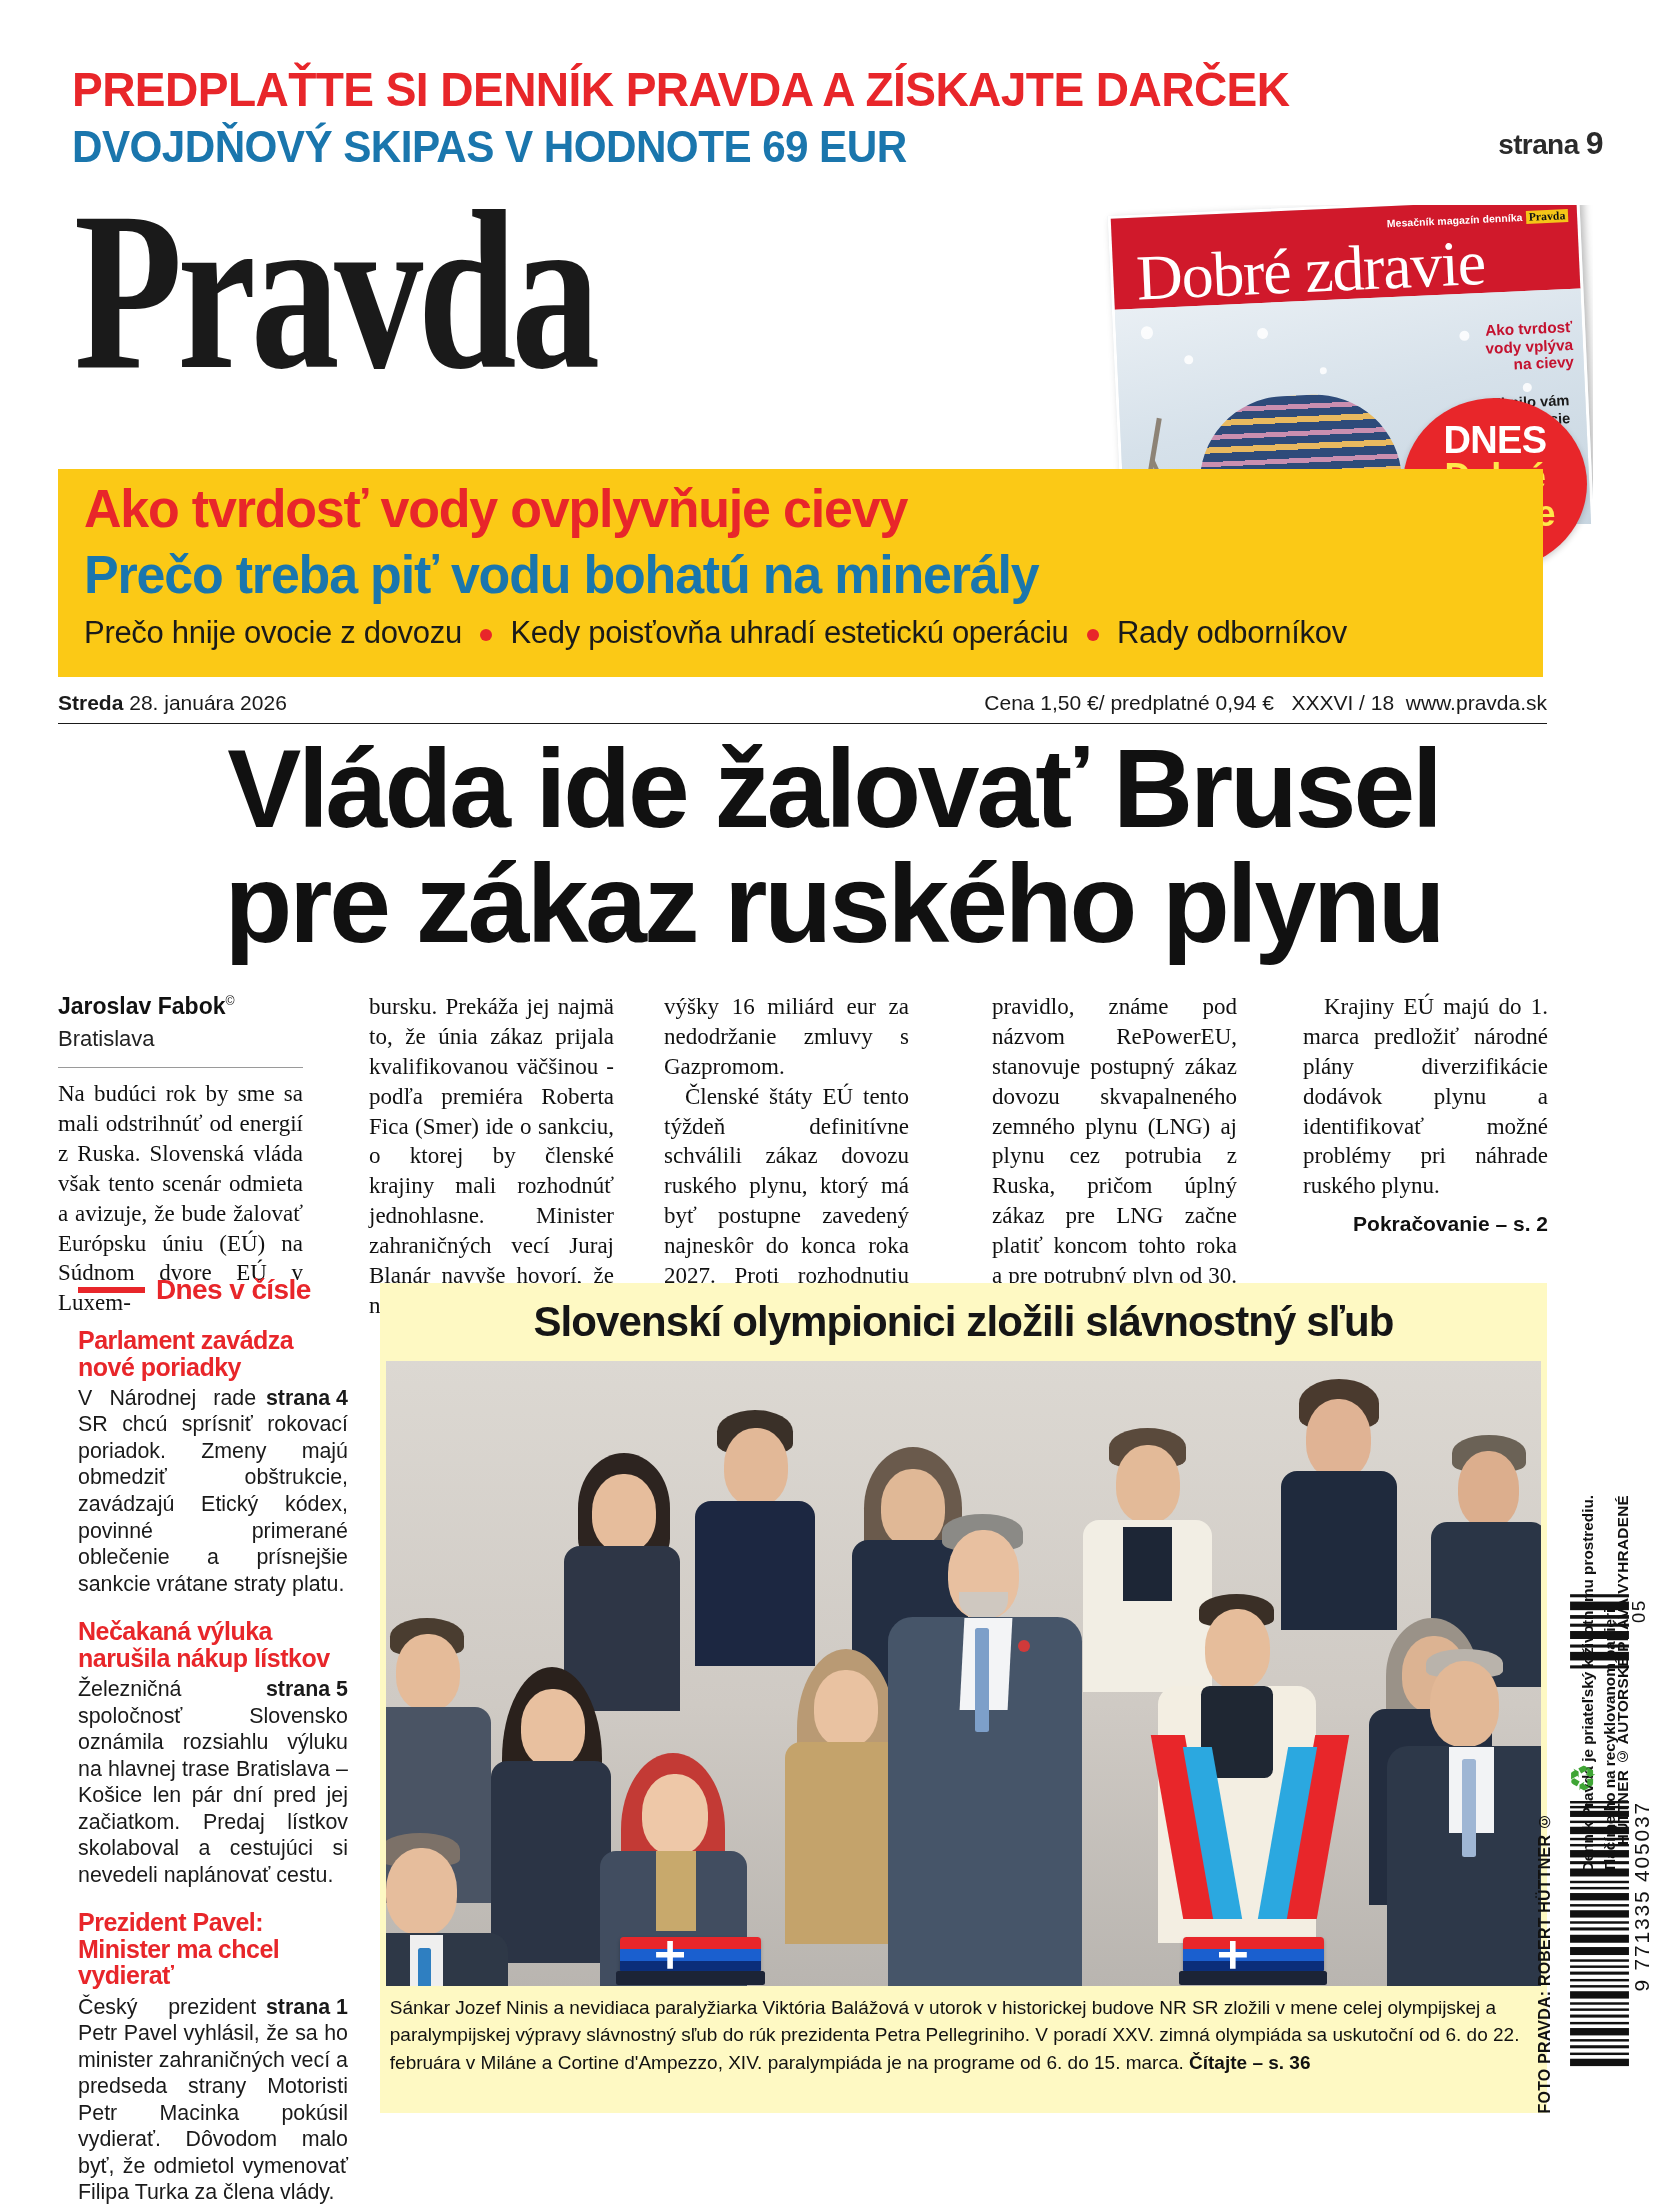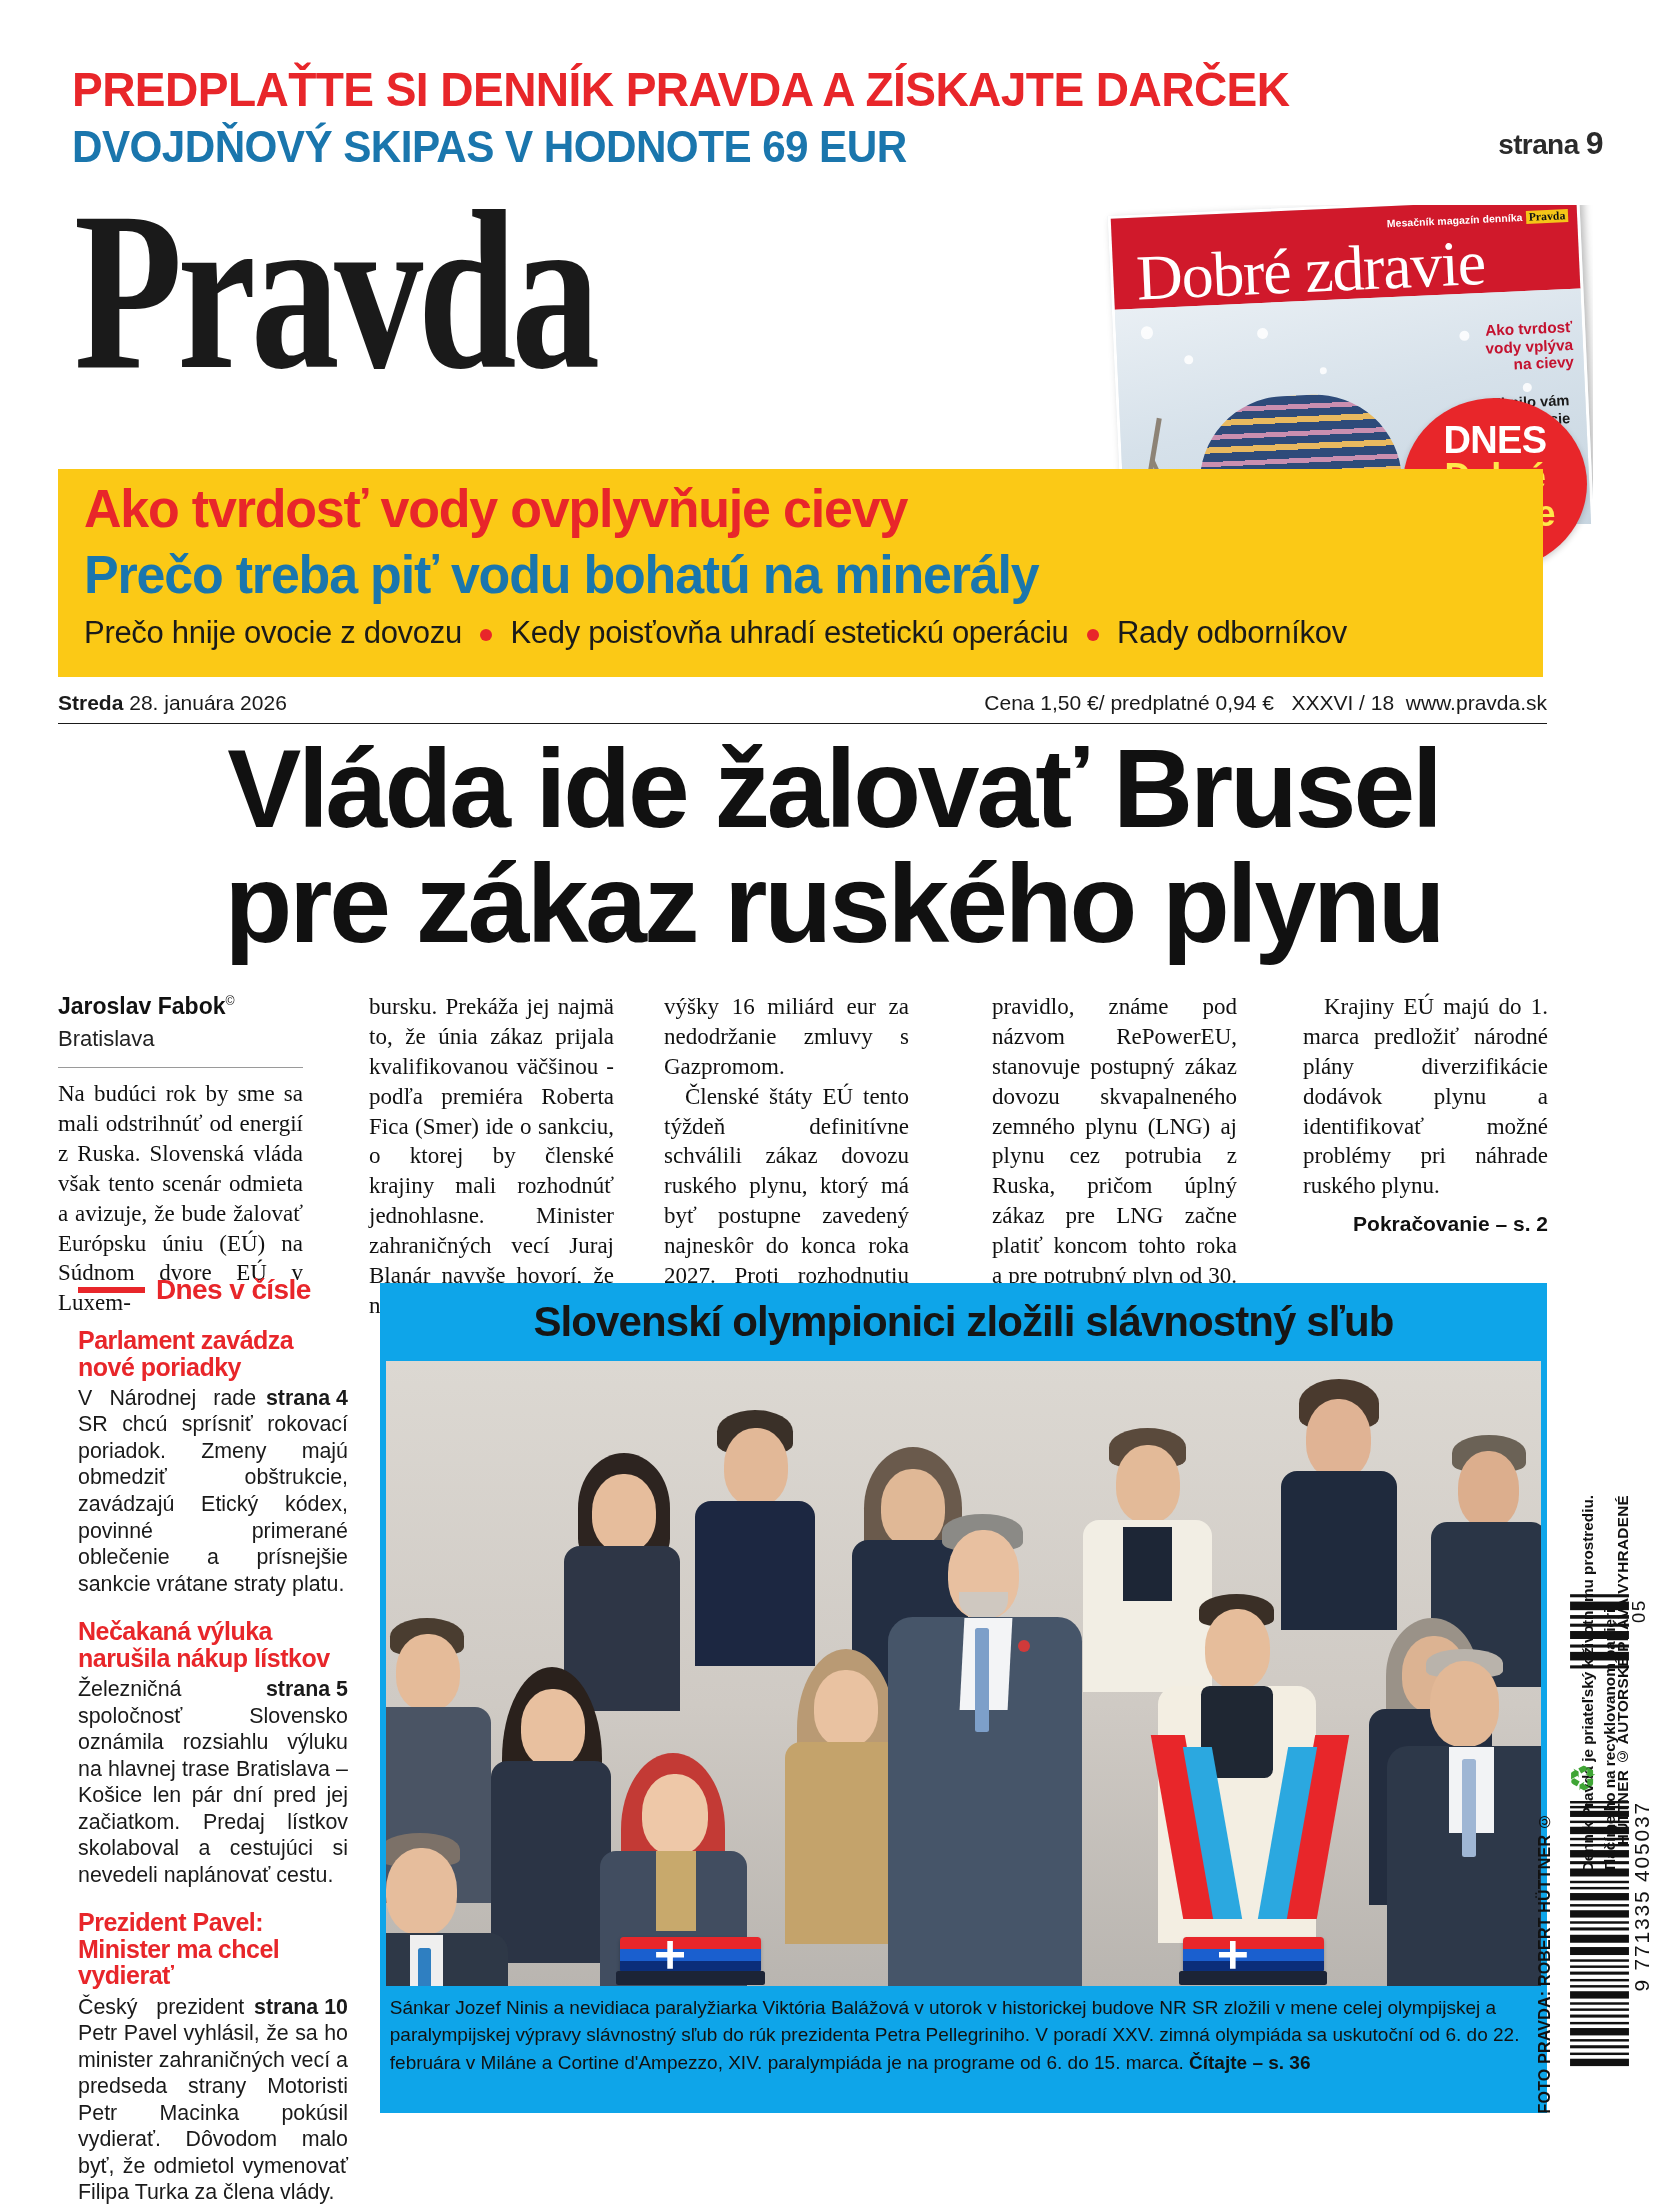--- a/index.html
+++ b/index.html
@@ -96,21 +96,21 @@
   .sb-head{display:flex;align-items:center;gap:11px;}
   .sb-rule{width:67px;height:6.1px;background:#E8262A;}
   .sb-title{font-size:28px;font-weight:900;color:#E8262A;letter-spacing:-0.6px;}
   .sb-item{margin-top:21px;}
   .sb-item:first-of-type{margin-top:24.5px;}
   .sb-item h3{margin:0 0 4.9px 0;font-size:25px;font-weight:900;color:#E8262A;line-height:1.06;letter-spacing:-0.5px;}
   .sb-item p{margin:0;font-size:21.4px;line-height:1.24;color:#1a1a1a;text-align:justify;}
   .sb-page{font-weight:900;float:right;margin-left:9.8px;}
 
   
-  .photoblock{position:absolute;left:380px;top:1283px;width:1167px;height:830px;background:#0ea5e9;}
+  .photoblock{position:absolute;left:380px;top:1283px;width:1167px;height:830px;background:#fef9c3;}
   .ph-head{position:absolute;left:0;top:0;width:100%;height:78px;display:flex;align-items:center;justify-content:center;}
   .ph-head span{font-size:42px;font-weight:900;letter-spacing:-0.9px;color:#161616;}
   .photo{position:absolute;left:6.1px;top:78px;width:1155px;height:625px;overflow:hidden;
     background:linear-gradient(180deg,#dcd8d2 0%,#cfcac4 55%,#b9b5b0 100%);}
   .caption{position:absolute;left:9.8px;top:711px;width:1139px;font-size:19px;line-height:1.44;color:#111;}
   .caption b{font-weight:900;margin-top:23px;}
 
   
   .pp{position:absolute;}
   .head{position:absolute;border-radius:48% 48% 44% 44%;}
@@ -269,21 +269,21 @@
       <p><span class="sb-page">strana 4</span><span>V Národnej rade SR chcú sprísniť rokovací poriadok. Zmeny majú obmedziť obštrukcie, zavádzajú Etický kódex, povinné primerané oblečenie a prísnejšie sankcie vrátane straty platu.</span></p>
     </div>
 
     <div class="sb-item">
       <h3>Nečakaná výluka narušila nákup lístkov</h3>
       <p><span class="sb-page">strana 5</span><span>Železničná spoločnosť Slovensko oznámila rozsiahlu výluku na hlavnej trase Bratislava – Košice len pár dní pred jej začiatkom. Predaj lístkov skolaboval a cestujúci si nevedeli naplánovať cestu.</span></p>
     </div>
 
     <div class="sb-item">
       <h3>Prezident Pavel: Minister ma chcel vydierať</h3>
-      <p><span class="sb-page">strana 10</span><span>Český prezident Petr Pavel vyhlásil, že sa ho minister zahraničných vecí a predseda strany Motoristi Petr Macinka pokúsil vydierať. Dôvodom malo byť, že odmietol vymenovať Filipa Turka za člena vlády.</span></p>
+      <p><span class="sb-page">strana 1</span><span>Český prezident Petr Pavel vyhlásil, že sa ho minister zahraničných vecí a predseda strany Motoristi Petr Macinka pokúsil vydierať. Dôvodom malo byť, že odmietol vymenovať Filipa Turka za člena vlády.</span></p>
     </div>
   </div>
 
   <div class="photoblock">
     <div class="ph-head">
       <span>Slovenskí olympionici zložili slávnostný sľub</span>
     </div>
 
     <div class="photo">
 

